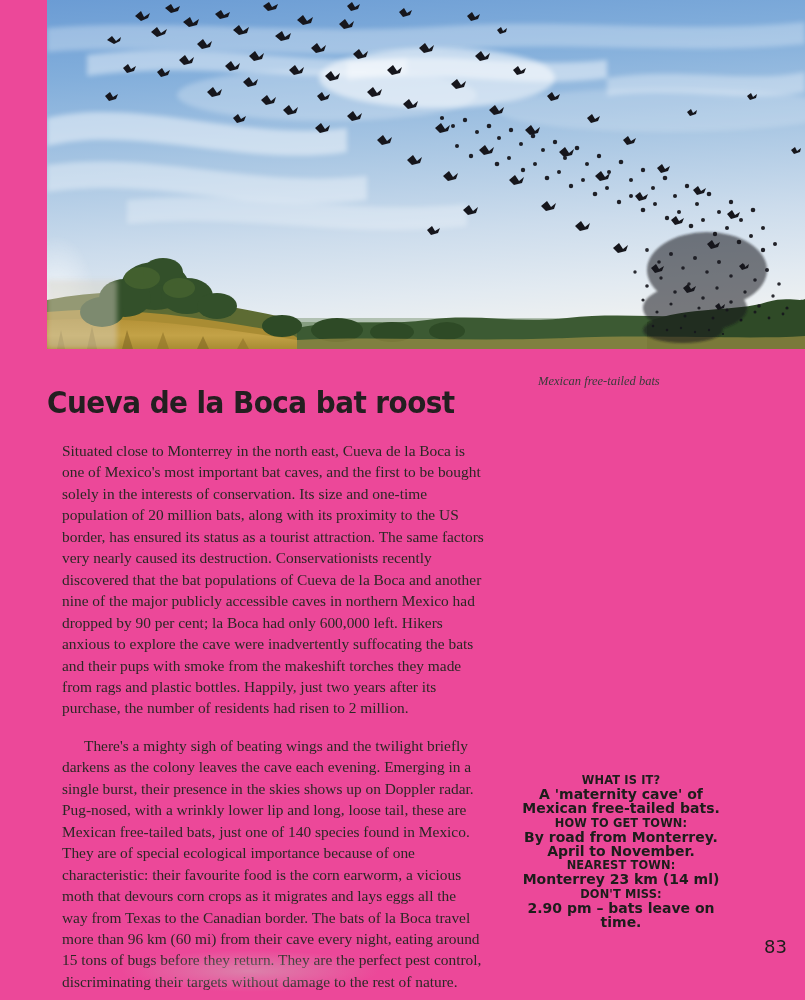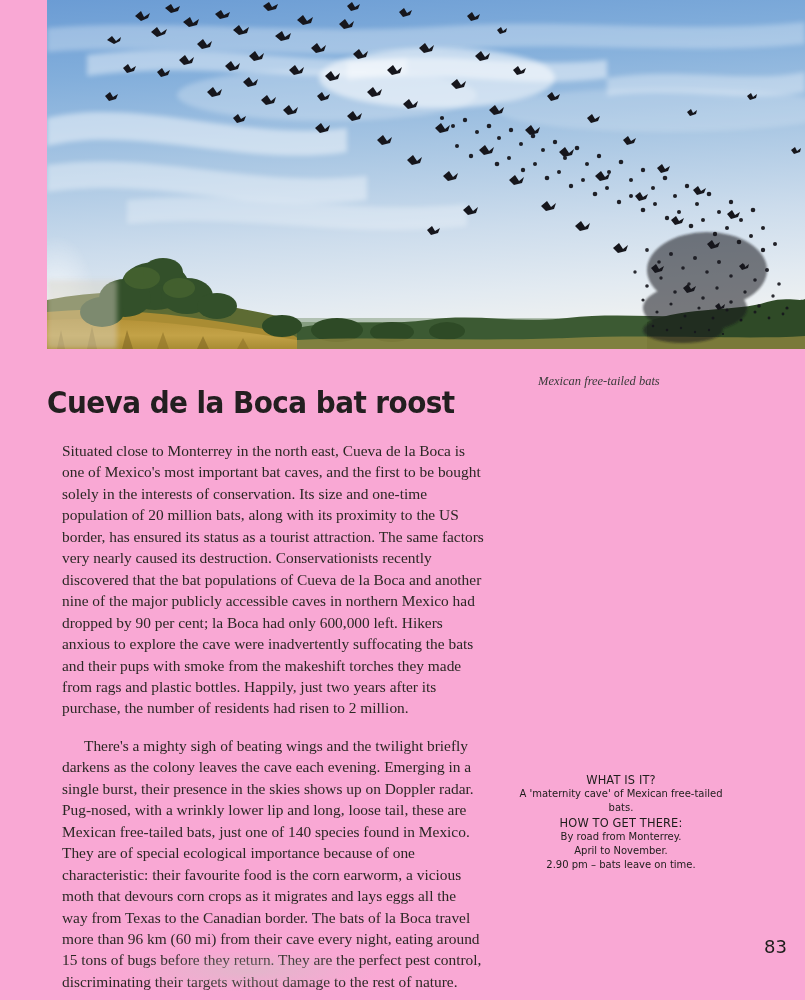--- a/index.html
+++ b/index.html
@@ -4,21 +4,21 @@
 <style>
   html, body {
     margin: 0;
     padding: 0;
     background: #ffffff;
   }
   .page {
     position: relative;
     width: 805px;
     height: 1000px;
-    background: #f9a8d4;
+    background: #ec4899;
     overflow: hidden;
     font-family: "Liberation Serif", serif;
   }
 
   
   .photo {
     position: absolute;
     left: 47px;
     top: 0;
     width: 758px;
@@ -78,28 +78,28 @@
     position: absolute;
     left: 507px;
     top: 757px;
     width: 228px;
     text-align: center;
     font-family: "DejaVu Sans", sans-serif;
     color: #1d1d1b;
   }
   .factbox dt {
     font-size: 11.4px;
-    font-weight: normal;
+    font-weight: bold;
     line-height: 14.2px;
     letter-spacing: 0.15px;
   }
   .factbox dd {
     margin: 0;
-    font-size: 10px;
-    font-weight: normal;
+    font-size: 14px;
+    font-weight: bold;
     line-height: 14.2px;
   }
 
   
   .folio {
     position: absolute;
     right: 18px;
     top: 936px;
     font-family: "DejaVu Sans", sans-serif;
     font-weight: normal;
@@ -411,26 +411,29 @@
   <div class="bodycol">
     <p>Situated close to Monterrey in the north east, Cueva de la Boca is one of Mexico's most important bat caves, and the first to be bought solely in the interests of conservation. Its size and one-time population of 20 million bats, along with its proximity to the US border, has ensured its status as a tourist attraction. The same factors very nearly caused its destruction. Conservationists recently discovered that the bat populations of Cueva de la Boca and another nine of the major publicly accessible caves in northern Mexico had dropped by 90 per cent; la Boca had only 600,000 left. Hikers anxious to explore the cave were inadvertently suffocating the bats and their pups with smoke from the makeshift torches they made from rags and plastic bottles. Happily, just two years after its purchase, the number of residents had risen to 2 million.</p>
     <p>There's a mighty sigh of beating wings and the twilight briefly darkens as the colony leaves the cave each evening. Emerging in a single burst, their presence in the skies shows up on Doppler radar. Pug-nosed, with a wrinkly lower lip and long, loose tail, these are Mexican free-tailed bats, just one of 140 species found in Mexico. They are of special ecological importance because of one characteristic: their favourite food is the corn earworm, a vicious moth that devours corn crops as it migrates and lays eggs all the way from Texas to the Canadian border. The bats of la Boca travel more than 96 km (60 mi) from their cave every night, eating around 15 tons of bugs before they return. They are the perfect pest control, discriminating their targets without damage to the rest of nature.</p>
     <p>The success of the Cueva de la Boca project is now a model for the eco-tourism development of a further 120 bat caves along the Mexico-US border.</p>
   </div>
 
   <dl class="factbox">
     <dt>WHAT IS IT?</dt>
     <dd>A 'maternity cave' of Mexican free-tailed bats.</dd>
 
-    <dt>HOW TO GET THERE:</dt>
+    <dt>HOW TO GET TOWN:</dt>
     <dd>By road from Monterrey.</dd>
 
     <dd>April to November.</dd>
 
-
+    <dt>NEAREST TOWN:</dt>
+    <dd>Monterrey 23 km (14 ml)</dd>
+
+    <dt>DON'T MISS:</dt>
     <dd>2.90 pm – bats leave on time.</dd>
 
   </dl>
 
   <div class="folio">83</div>
 
   <div class="scan-smudge"></div>
 </div>
 
 </body></html>

